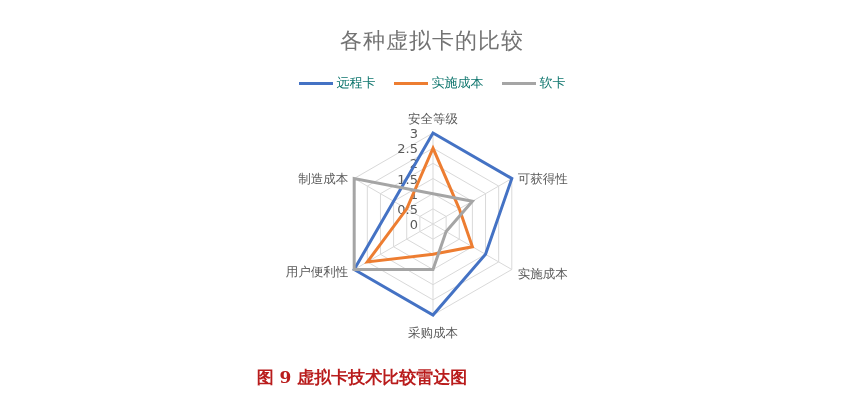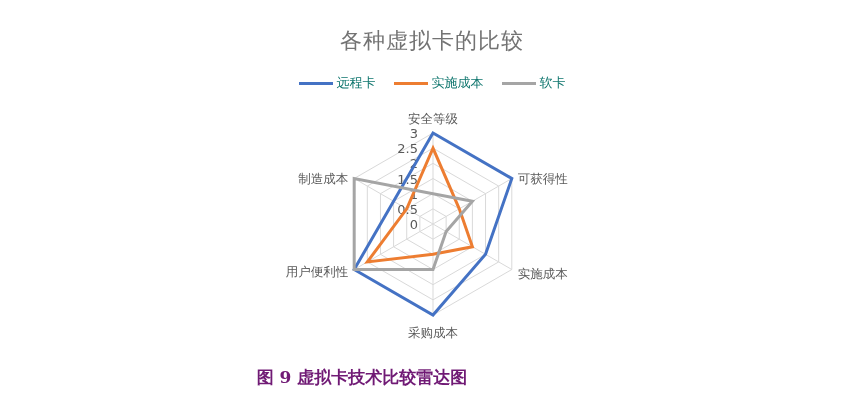--- a/index.html
+++ b/index.html
@@ -2,21 +2,21 @@
 <html><head>
   <meta charset="utf-8">
   <style>
     html, body { margin: 0; padding: 0; background: #ffffff; }
     body { width: 864px; height: 400px; position: relative; overflow: hidden; font-family: "DejaVu Sans", sans-serif; }
     .title { position: absolute; left: 0; width: 864px; top: 26px; text-align: center; font-size: 22px; color: #737373; letter-spacing: 1px; }
     .legend { position: absolute; top: 74px; left: 0; width: 864px; display: flex; justify-content: center; gap: 18px; font-size: 13px; color: #0f766e; }
     .legend-item { display: flex; align-items: center; }
     .legend-swatch { display: inline-block; width: 34px; height: 3px; margin-right: 4px; }
     svg.radar { position: absolute; left: 0; top: 0; }
-    .caption { position: absolute; left: 0; width: 724px; top: 366px; text-align: center; font-family: "DejaVu Serif", serif; font-size: 17px; color: #701a75; font-weight: bold; }
+    .caption { position: absolute; left: 0; width: 724px; top: 366px; text-align: center; font-family: "DejaVu Serif", serif; font-size: 17px; color: #b91c1c; font-weight: bold; }
     .axis-label { font-size: 12.5px; fill: #595959; }
     .tick-label { font-size: 13px; fill: #595959; }
   </style>
 </head>
 <body>
 
 <div class="title">各种虚拟卡的比较</div>
 
 <div class="legend">
   <div class="legend-item">

